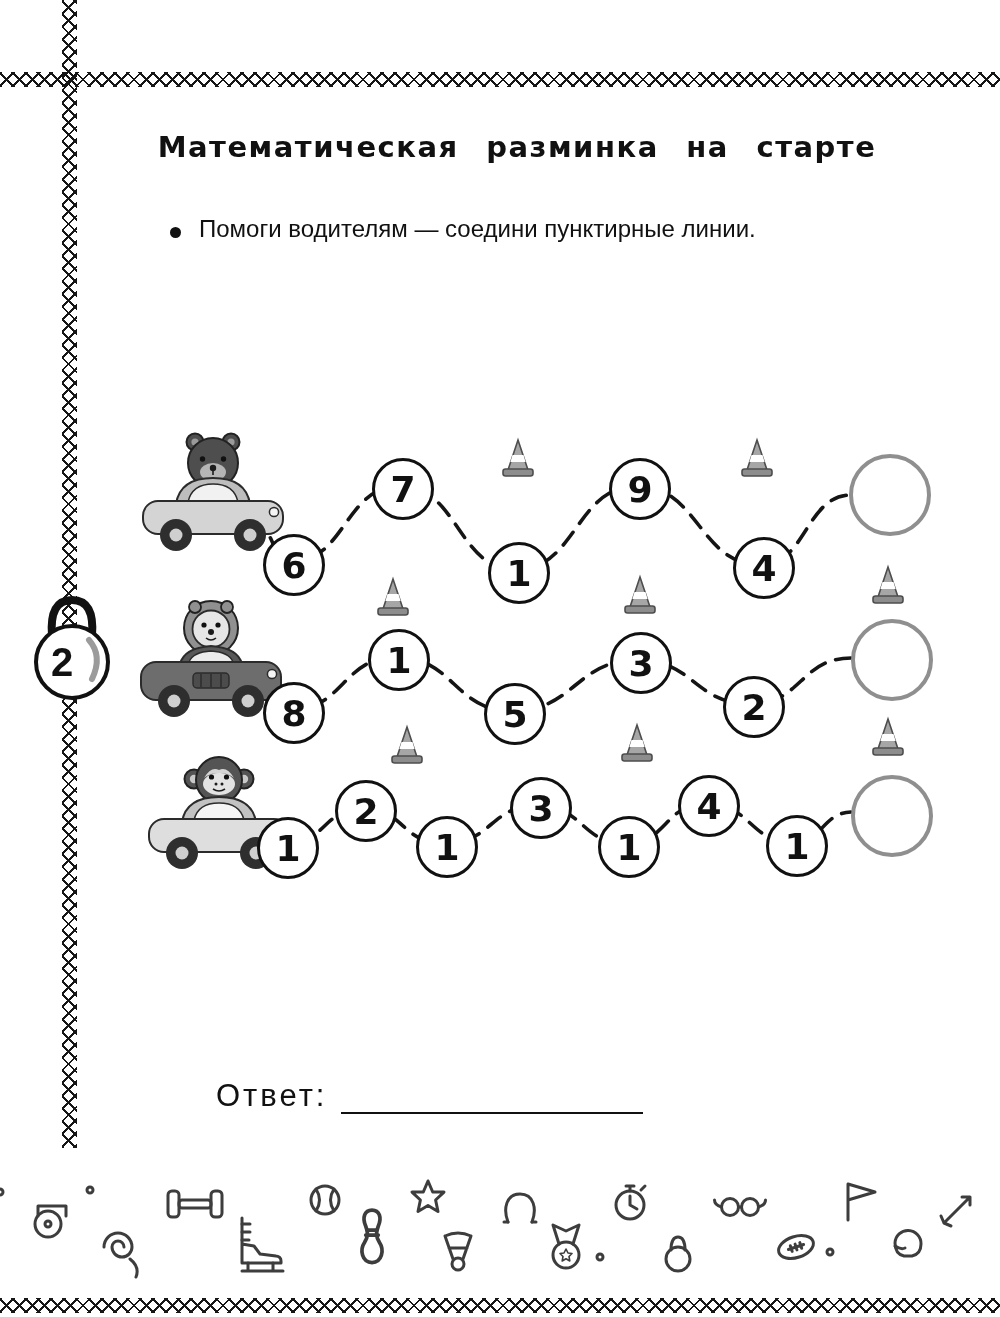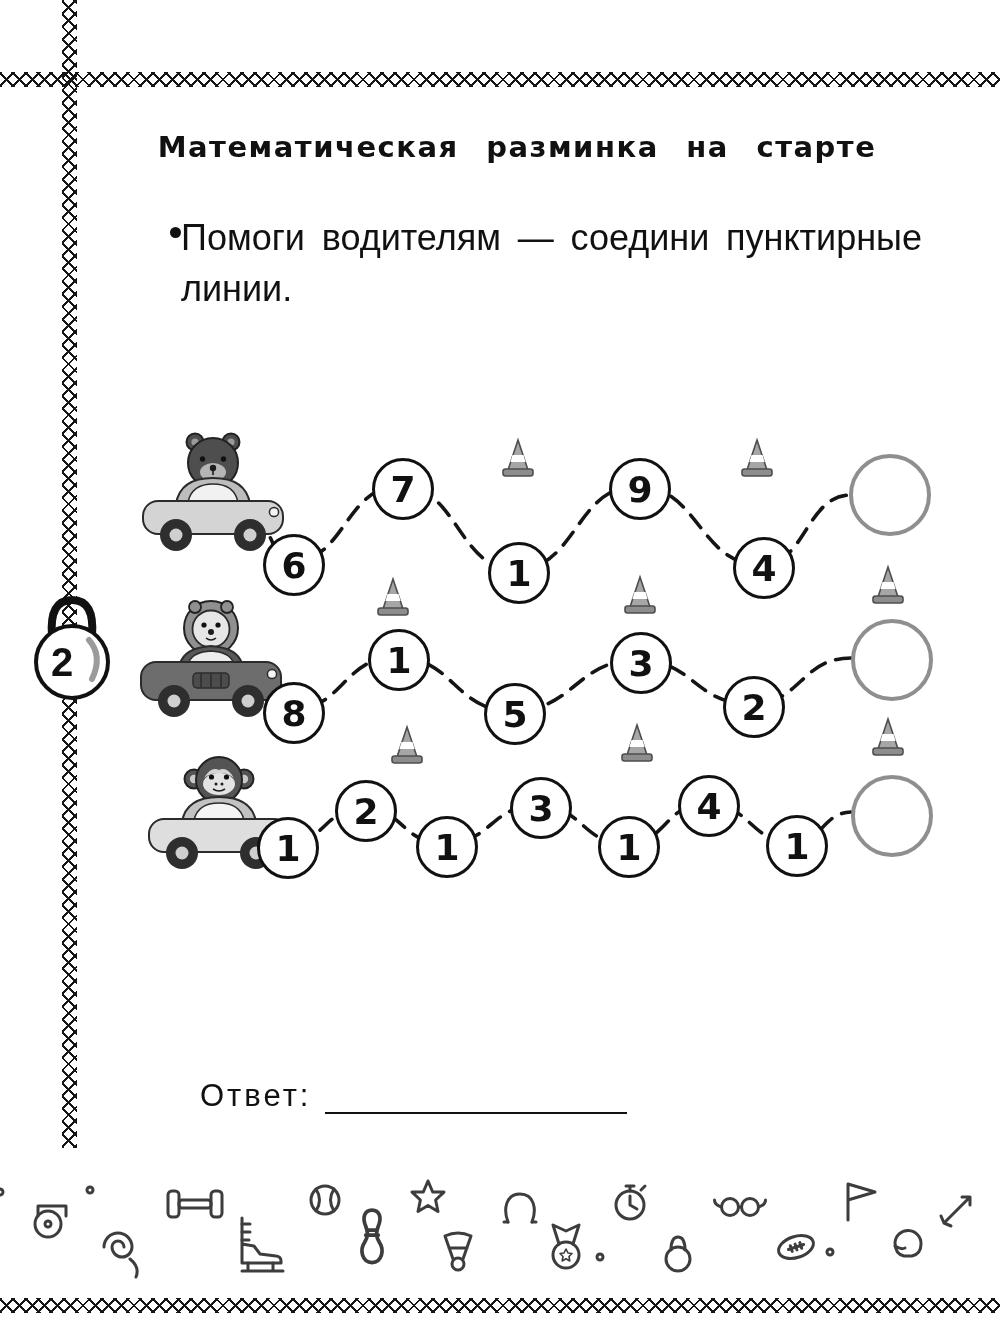--- a/index.html
+++ b/index.html
@@ -19,37 +19,37 @@
       repeating-linear-gradient(45deg,#161616 0 2px,transparent 2px 9px),
       repeating-linear-gradient(135deg,#161616 0 2px,transparent 2px 9px);
   }
   .title{
     position:absolute;left:82px;top:130px;width:870px;margin:0;
     text-align:center;font-size:29px;font-weight:800;
     letter-spacing:1.5px;word-spacing:16px;z-index:2;
     font-family:"DejaVu Sans",sans-serif;
   }
   .instructions{position:absolute;left:170px;top:212px;width:752px;z-index:2;}
-  .bullet-item{display:flex;font-size:36px;line-height:1.42;margin-bottom:24px;}
+  .bullet-item{display:flex;gap:18px;font-size:24px;line-height:1.42;margin-bottom:24px;}
   .dot{width:11px;height:11px;border-radius:50%;background:#111;margin-top:15px;flex:none;}
   .txt{flex:1;text-align:justify;text-align-last:left;}
   .lines-svg{position:absolute;left:0;top:0;width:1000px;height:1317px;z-index:2;pointer-events:none;}
   .car{position:absolute;width:150px;height:125px;z-index:3;}
   .cone{position:absolute;width:34px;height:42px;z-index:3;}
   .num-circle{
     position:absolute;width:56px;height:56px;border:3px solid #111;border-radius:50%;
     background:#fff;display:flex;align-items:center;justify-content:center;
     font-size:36px;font-weight:700;z-index:4;font-family:"DejaVu Sans",sans-serif;
   }
   .big-circle{
     position:absolute;width:74px;height:74px;border-radius:50%;
     border:4.5px solid #8f8f8f;background:#fff;z-index:3;
   }
   .kettlebell{position:absolute;left:26px;top:590px;width:92px;height:112px;z-index:3;}
-  .answer-row{position:absolute;left:200px;top:1078px;z-index:2;font-size:31px;letter-spacing:3px;}
+  .answer-row{position:absolute;left:216px;top:1078px;z-index:2;font-size:31px;letter-spacing:3px;}
   .answer-line{display:inline-block;width:302px;border-bottom:2.5px solid #111;margin-left:14px;height:32px;vertical-align:bottom;}
   .doodles{position:absolute;left:0;top:1152px;width:1000px;height:140px;z-index:1;}
 </style>
 </head>
 <body>
 
 <div class="page">
 
   <div class="border-h top">
       <div class="lattice"></div>

